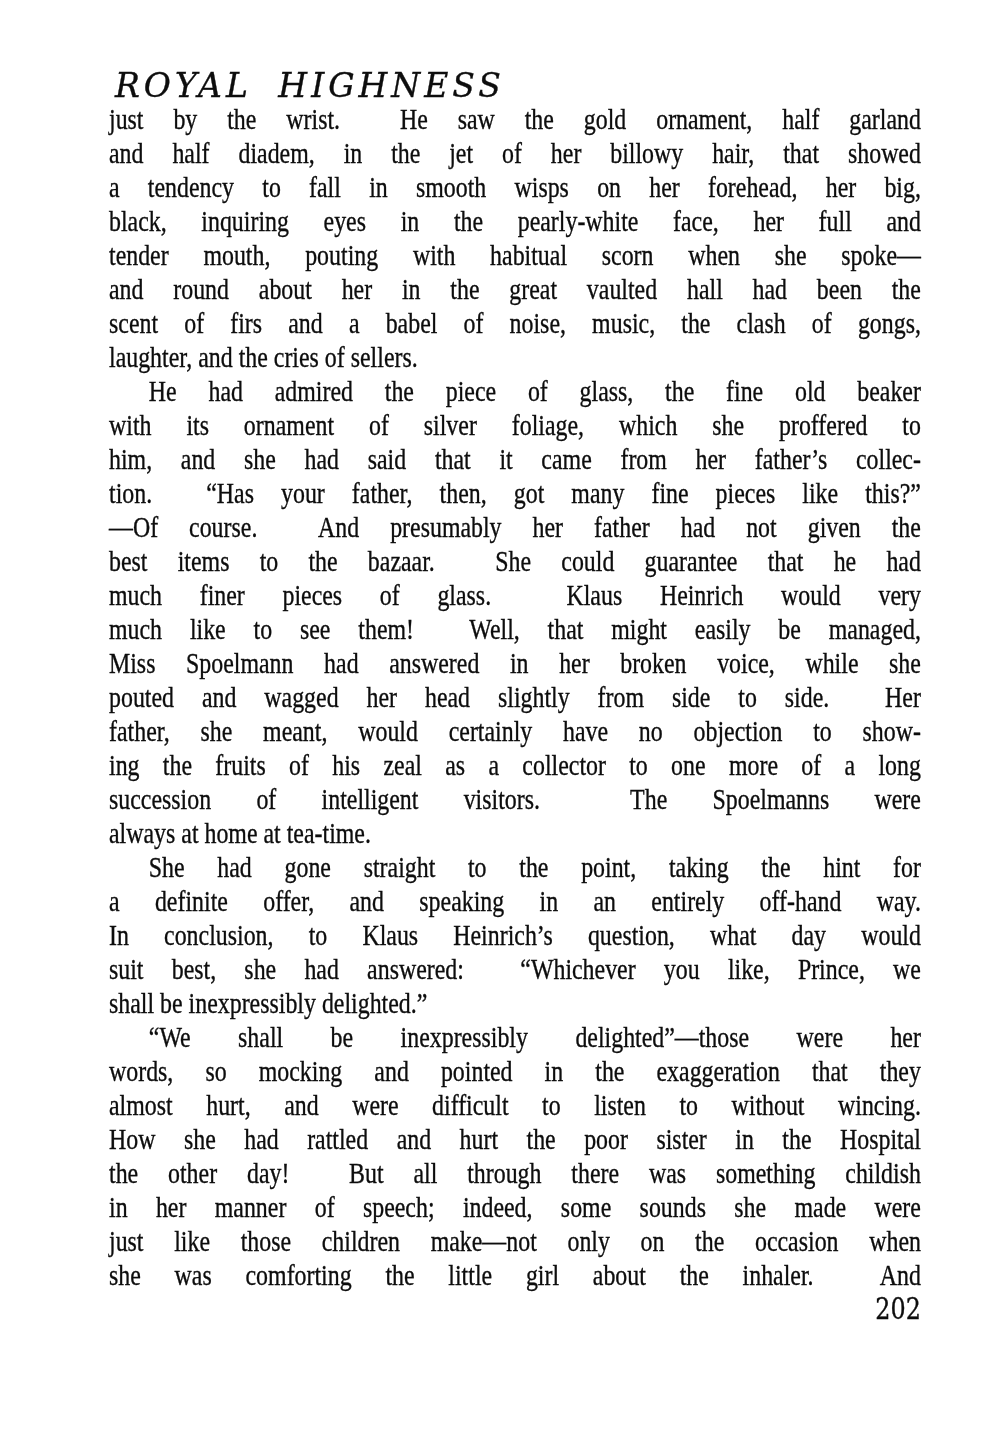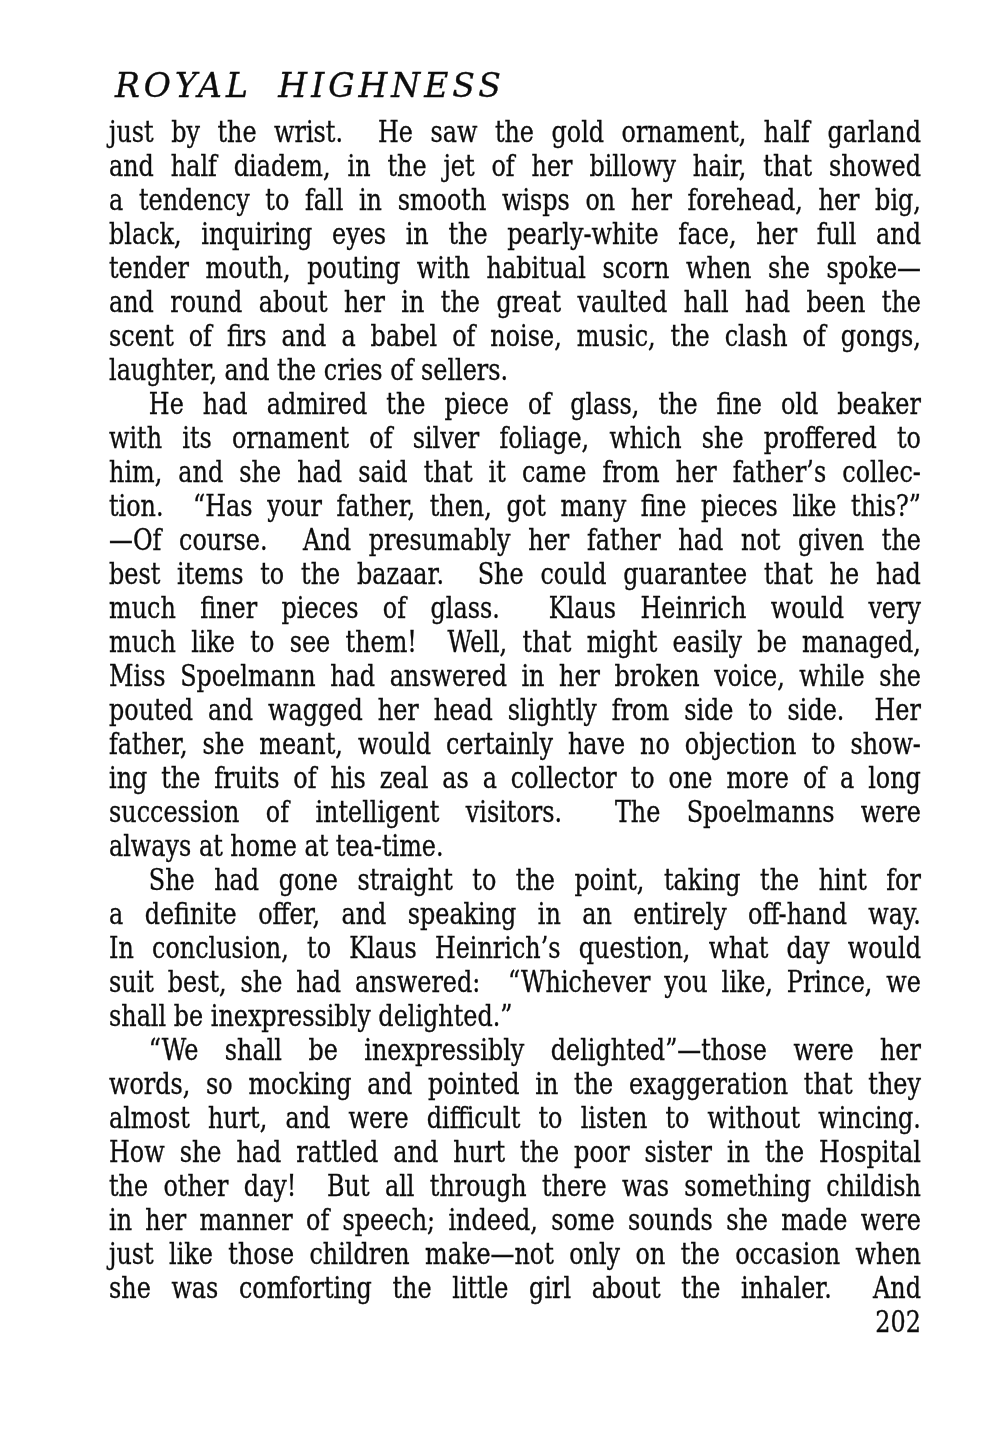--- a/index.html
+++ b/index.html
@@ -26,21 +26,21 @@
     font-size: 33px;
     line-height: 33px;
     font-weight: normal;
     letter-spacing: 4px;
     word-spacing: 12px;
     -webkit-text-stroke: 0.35px currentColor;
     white-space: nowrap;
     font-style: italic;
   }
   .page-text {
-    margin-top: 13px;
+    font-family: Liberation Serif, serif;
   }
   .line {
     width: 1020px;
     font-size: 30px;
     line-height: 34px;
     text-align: justify;
     text-align-last: justify;
     white-space: pre-wrap;
     transform: scaleX(0.796);
     transform-origin: 0 50%;

